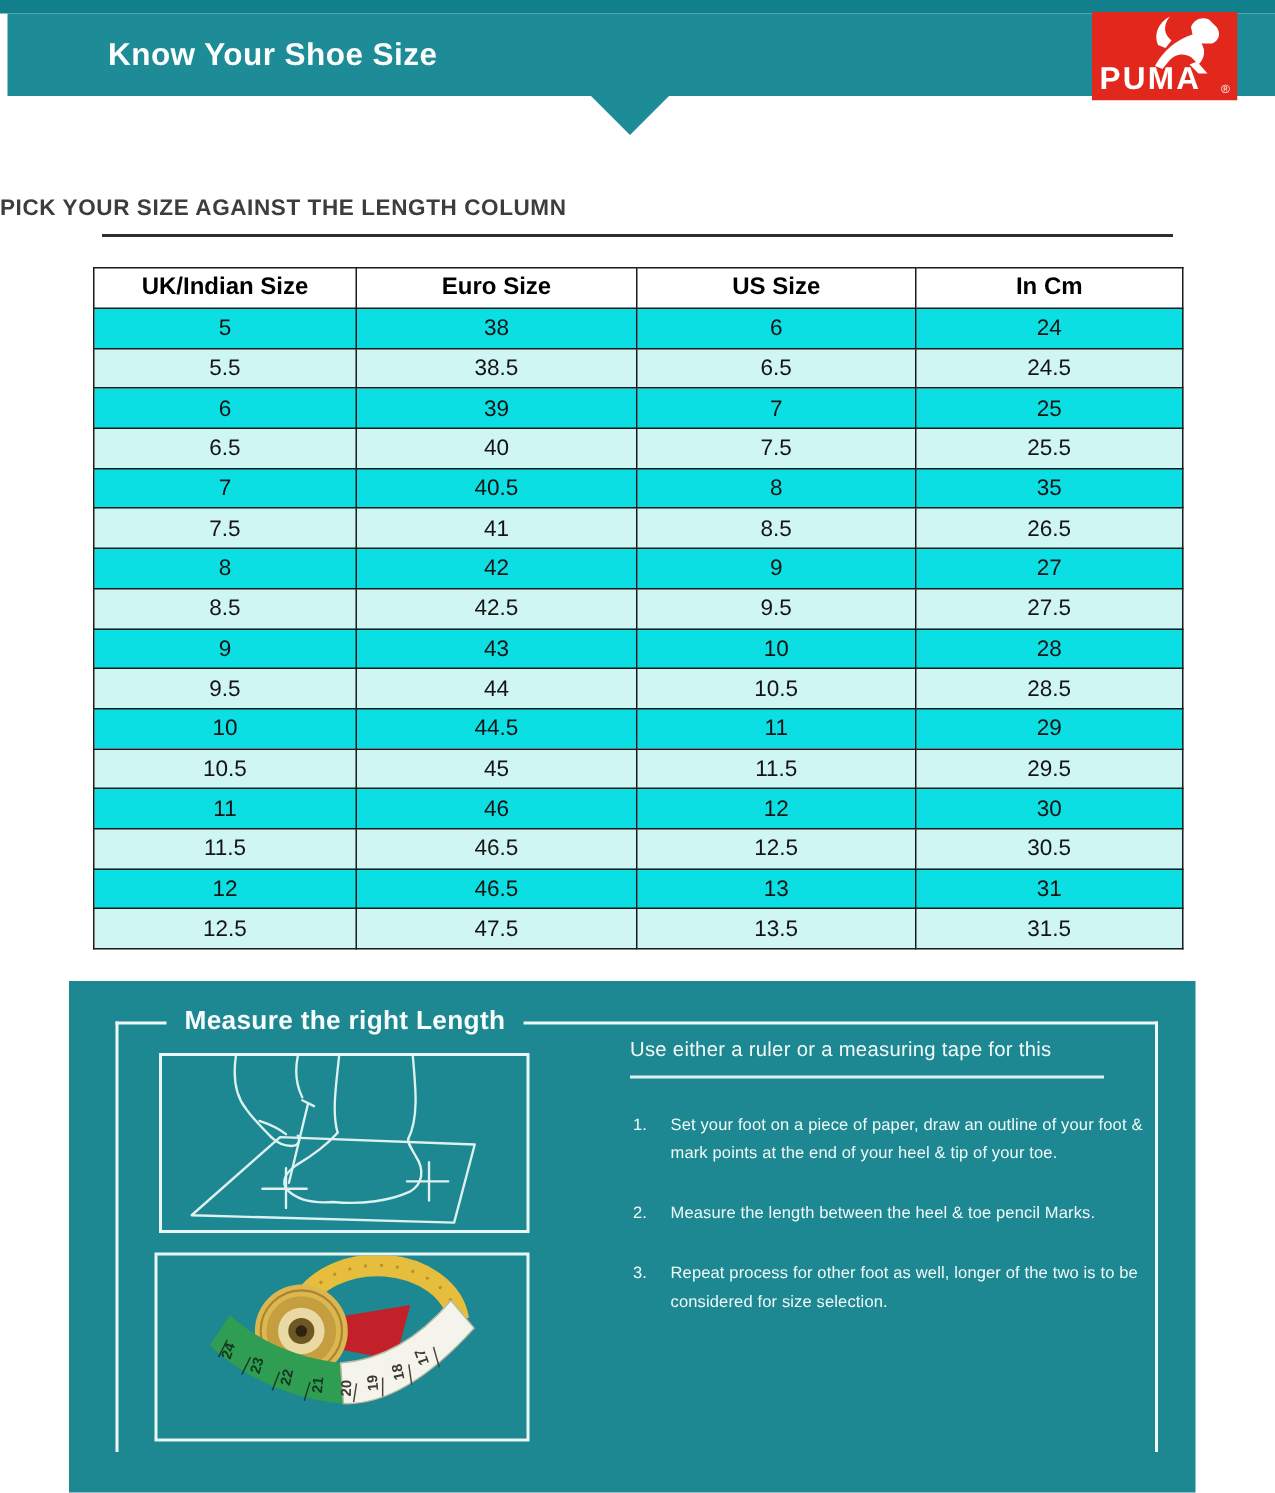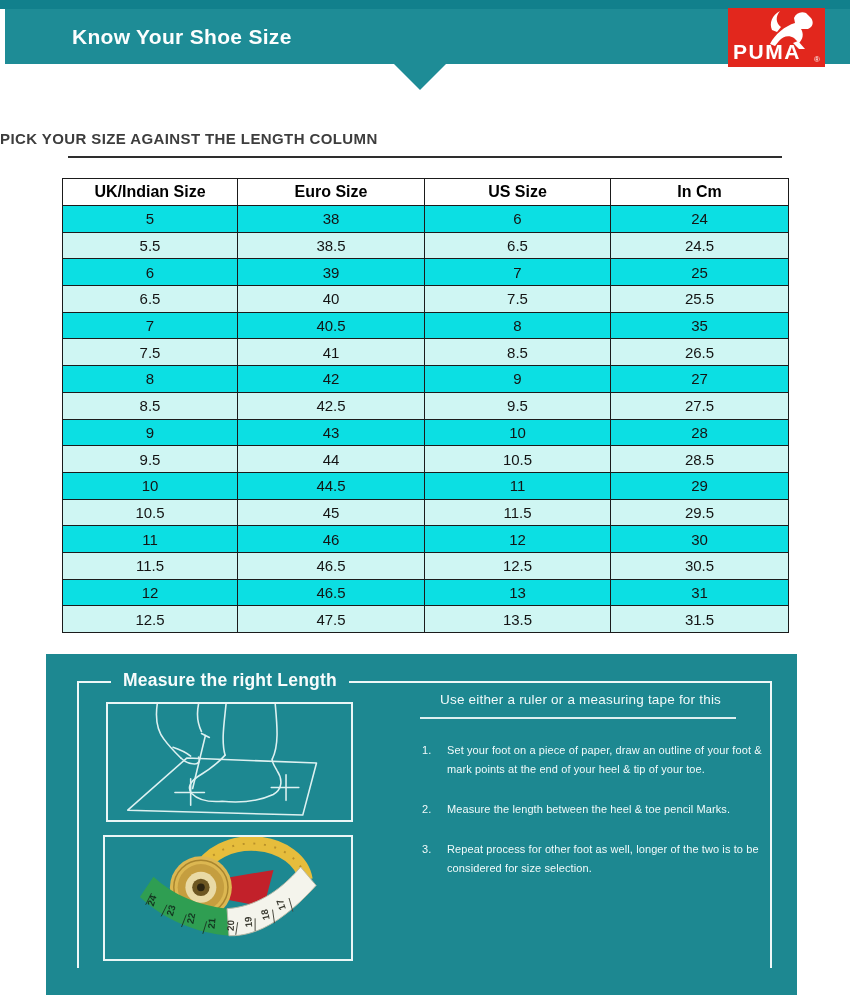--- a/index.html
+++ b/index.html
@@ -60,21 +60,21 @@
   .measure-title {
     position:absolute; left:65px; top:16px; background:var(--panel);
     padding:0 12px; color:#f7fcfc; font-size:17.5px; font-weight:bold; letter-spacing:.2px;
   }
   .illus { position:absolute; border:2px solid #e9f6f6; }
   .illus.foot { left:60px; top:48px;  width:247px; height:120px; }
   .illus.tape { left:57px; top:181px; width:250px; height:126px; }
   .illus svg { display:block; width:100%; height:100%; }
 
   .measure-right { position:absolute; left:374px; top:38px; width:352px; color:#f1fafa; }
-  .measure-subtitle { font-size:13.5px; letter-spacing:.2px;margin-left:20px; }
+  .measure-subtitle { font-size:13.5px; letter-spacing:.2px; }
   .measure-divider { margin-top:10px; width:316px; height:2px; background:#ddeff0; }
   ol.steps { margin-top:22px; list-style:none; counter-reset:step; }
   ol.steps li {
     counter-increment:step; position:relative; padding-left:27px;
     font-size:11px; line-height:19px; margin-bottom:21px; letter-spacing:.1px;
   }
   ol.steps li::before {
     content:counter(step) "."; position:absolute; left:2px; top:0;
   }
 </style>

